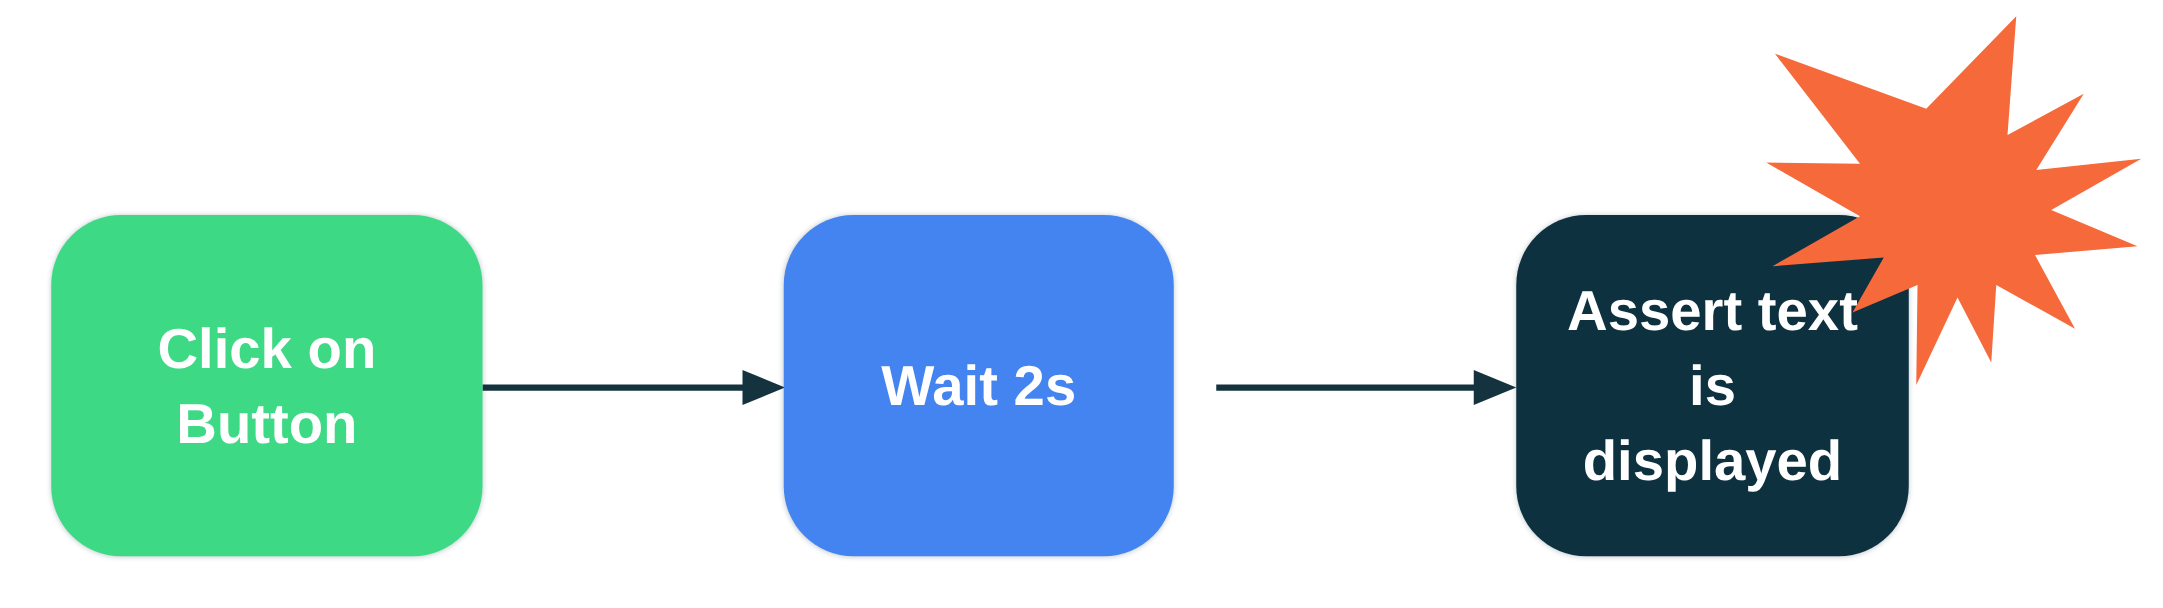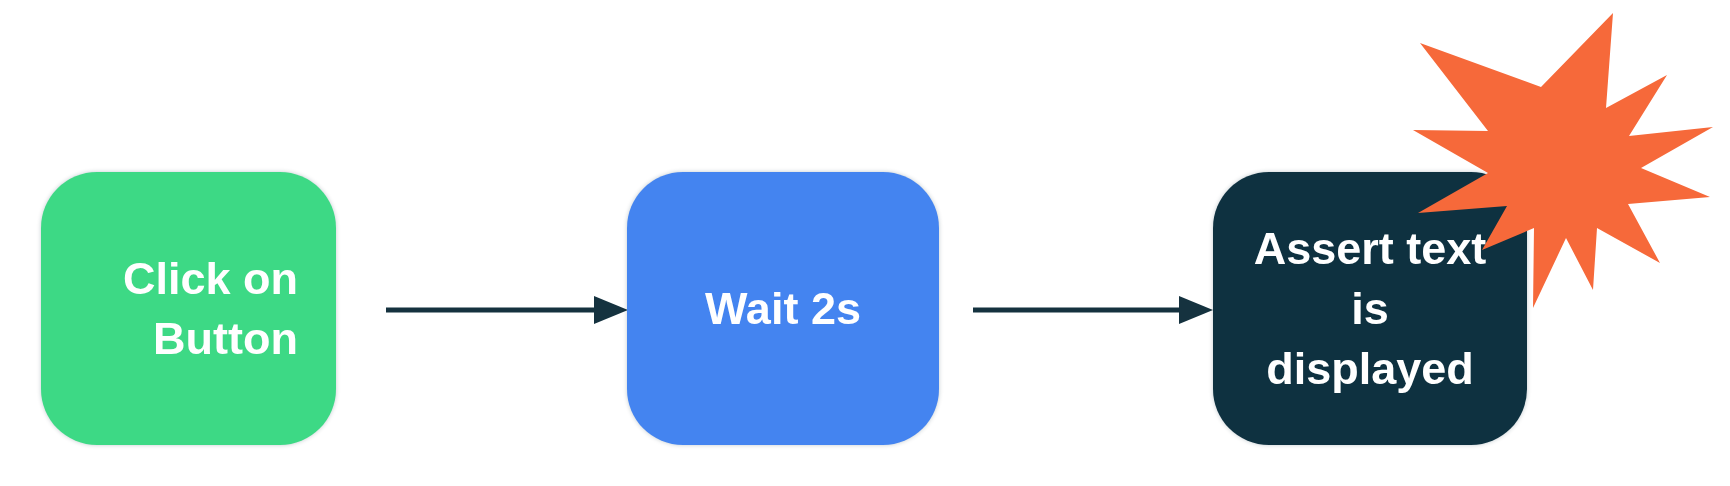--- a/index.html
+++ b/index.html
@@ -34,21 +34,21 @@
     text-align: center;
     padding: 0 38px;
     box-sizing: border-box;
     color: #ffffff;
     font-weight: bold;
     font-size: 45px;
     line-height: 60px;
     z-index: 2;
     box-shadow: 0 0 4px rgba(14, 49, 64, 0.25);
   }
-  .node-click  { left: 41px;   width: 295px; background: #3dd985; text-align: right; }
+  .node-click  { left: 41px;   width: 345px; background: #3dd985; }
   .node-wait   { left: 627px;  width: 312px; background: #4484f0; }
   .node-assert { left: 1213px; width: 314px; background: #0e3140; }
   .arrow-line { stroke: #15323f; stroke-width: 5; }
   .arrow-head { fill: #15323f; }
   .starburst  { fill: #f6693a; }
 </style>
 </head>
 <body>
 
 <div class="canvas">

